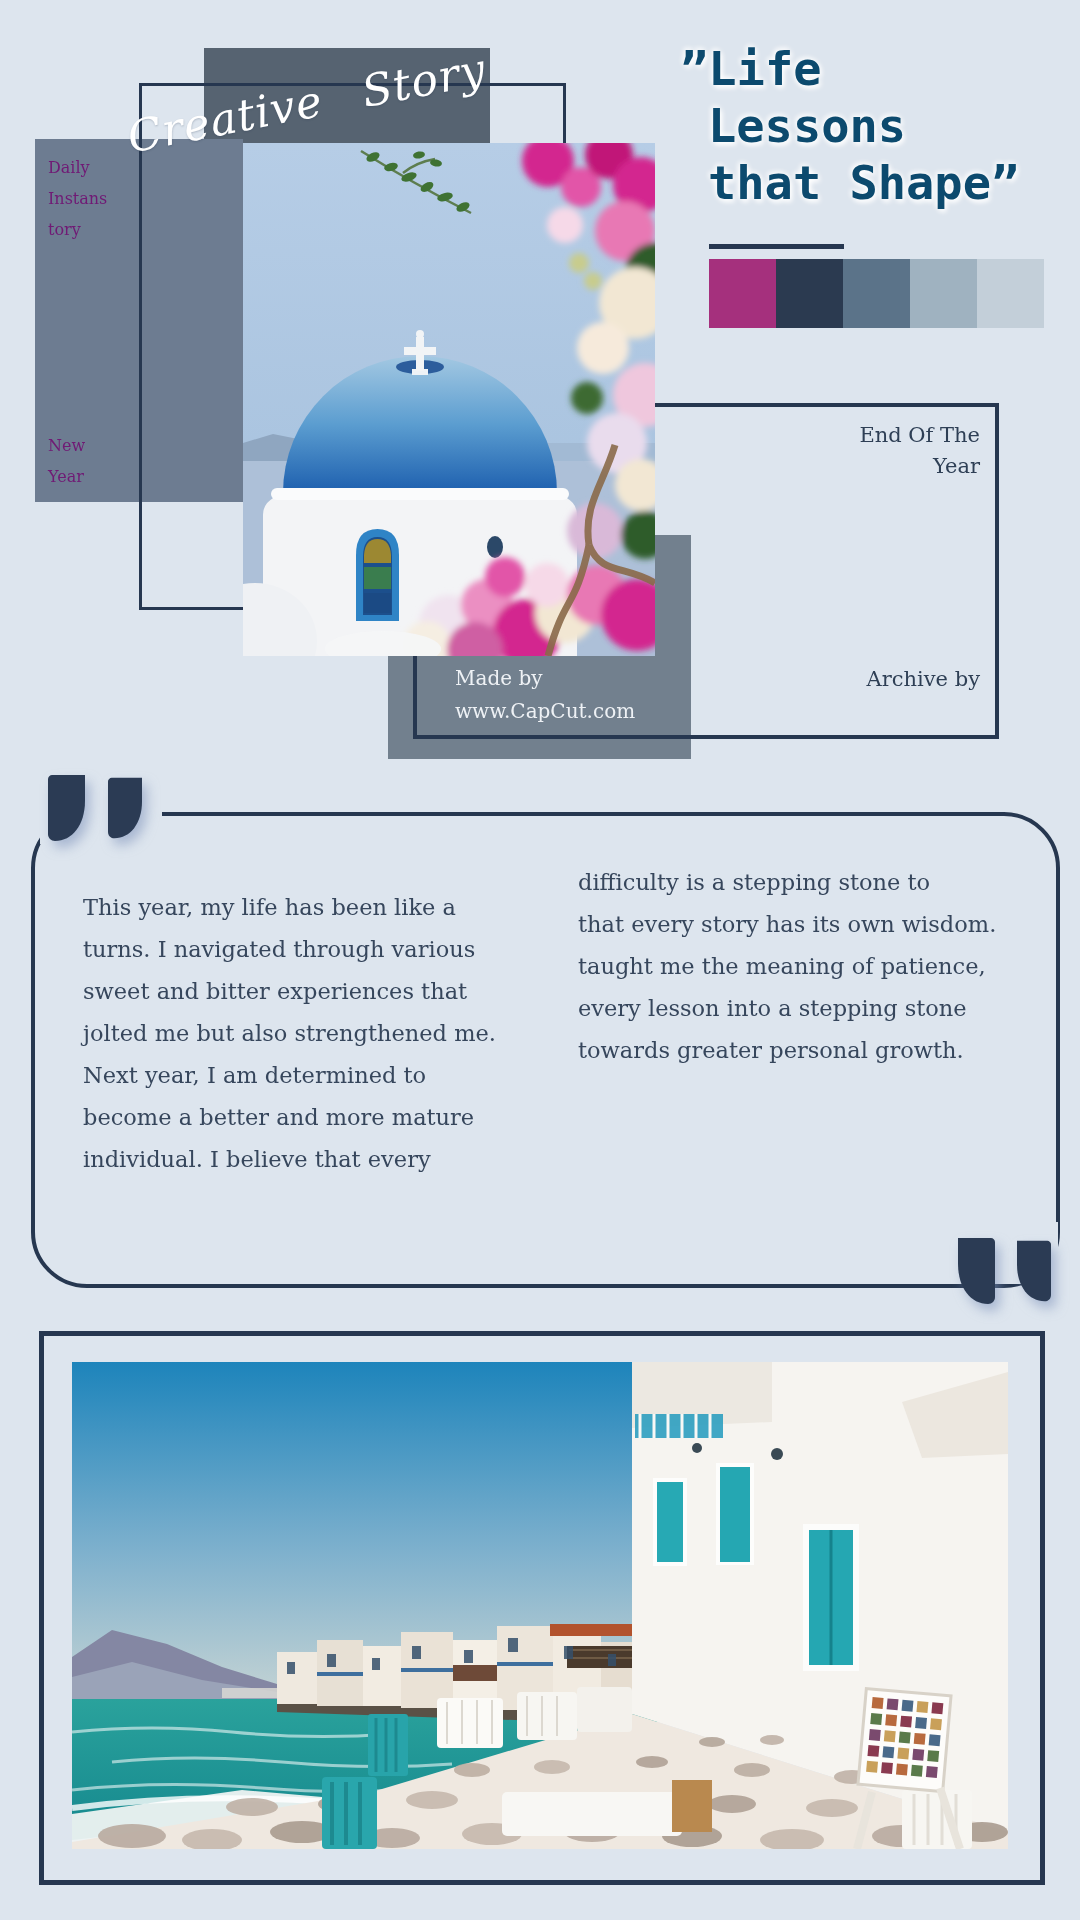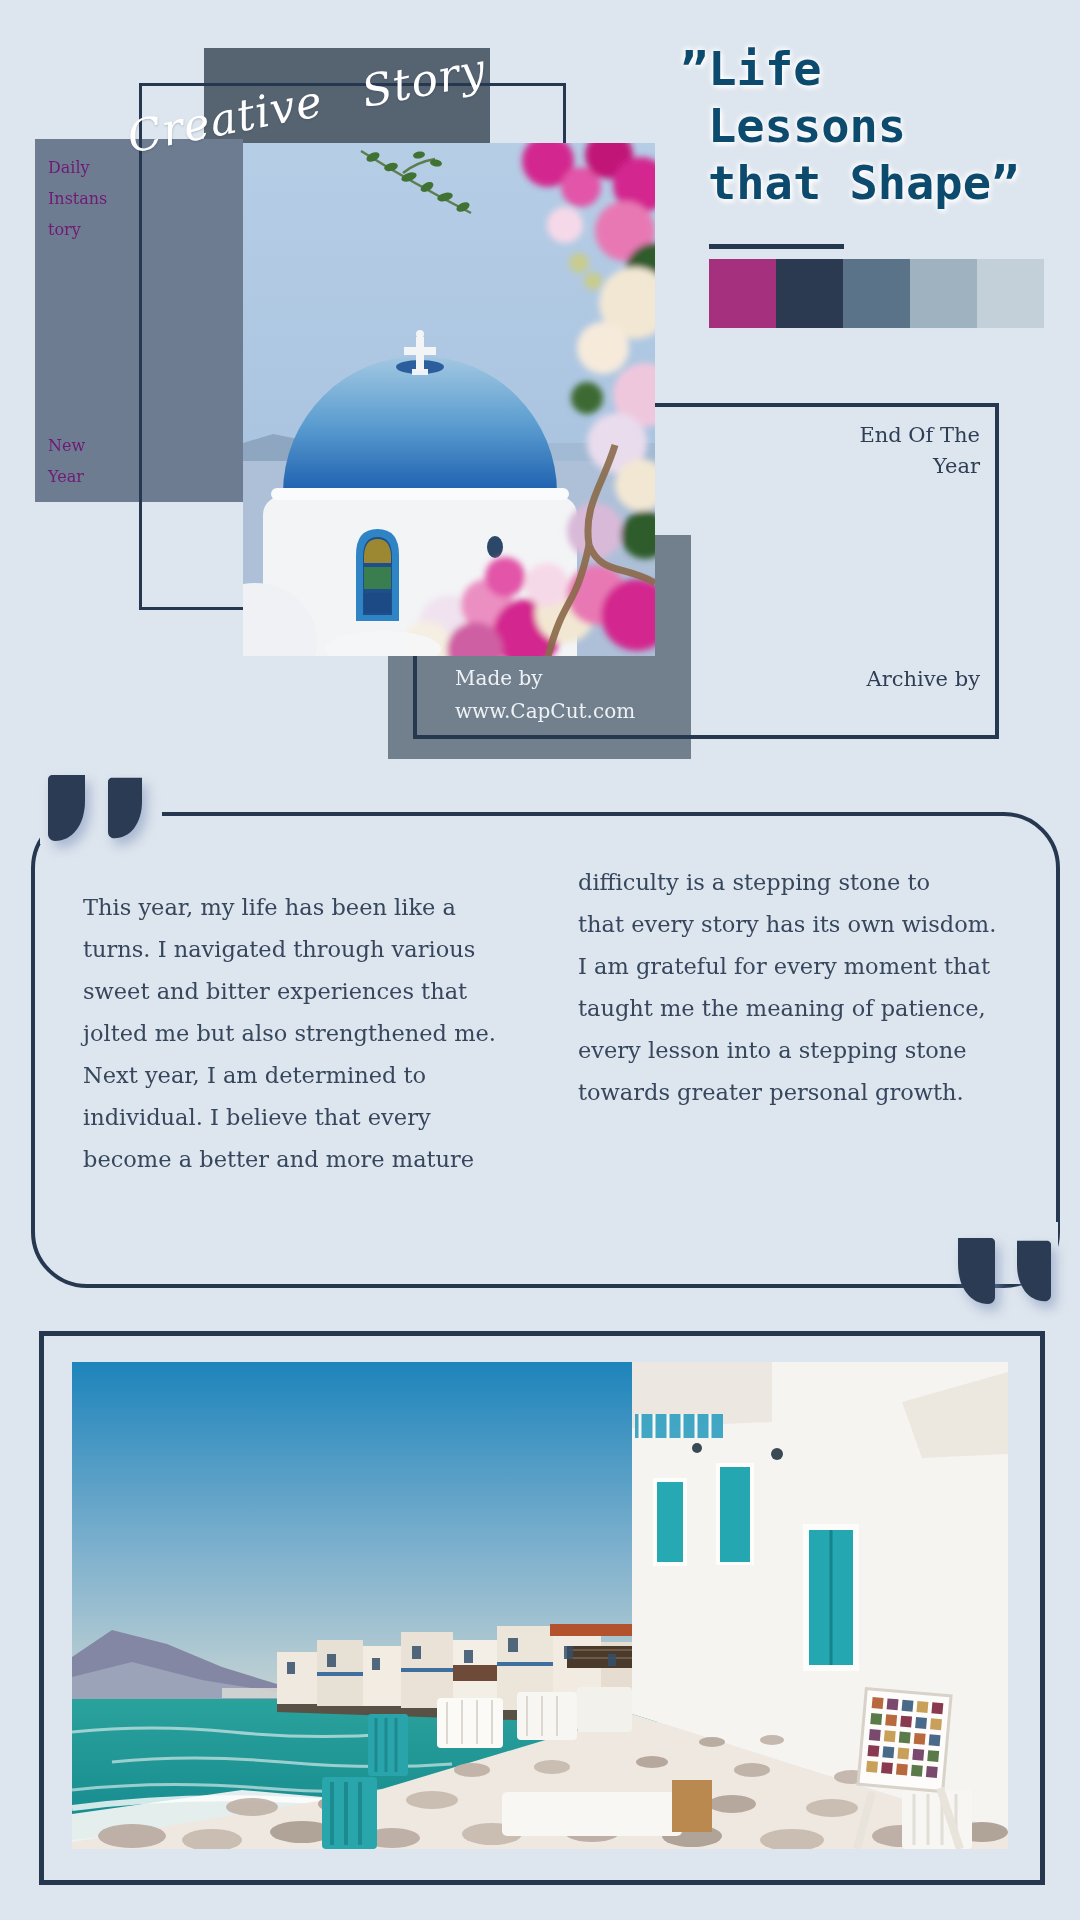--- a/index.html
+++ b/index.html
@@ -199,27 +199,26 @@
   <svg class="abs qmark" style="left:1017px;top:1238px" width="34" height="66" viewBox="0 0 37 66">
     <path d="M0,0 H33 C35,0 37,2 37,4 V59 C37,63 34,66 30,66 C13,66 0,50 0,26 Z" fill="#2b3b54"></path>
   </svg>
 
   <div class="abs qcol qleft">
       <div>This year, my life has been like a</div>
       <div>turns. I navigated through various</div>
       <div>sweet and bitter experiences that</div>
       <div>jolted me but also strengthened me.</div>
       <div>Next year, I am determined to</div>
+      <div>become a better and more mature</div>
       <div>individual. I believe that every</div>
-      <div>become a better and more mature</div>
     </div>
   <div class="abs qcol qright">
       <div>difficulty is a stepping stone to</div>
       <div>that every story has its own wisdom.</div>
-      <div>I am grateful for every moment that</div>
       <div>taught me the meaning of patience,</div>
       <div>every lesson into a stepping stone</div>
       <div>towards greater personal growth.</div>
     </div>
 
   <div class="abs frame2"></div>
   <div class="abs photo2">
     <svg viewBox="0 0 936 487" preserveAspectRatio="none" aria-hidden="true">
       <defs>
         <linearGradient id="sky2" x1="0" y1="0" x2="0" y2="1">

